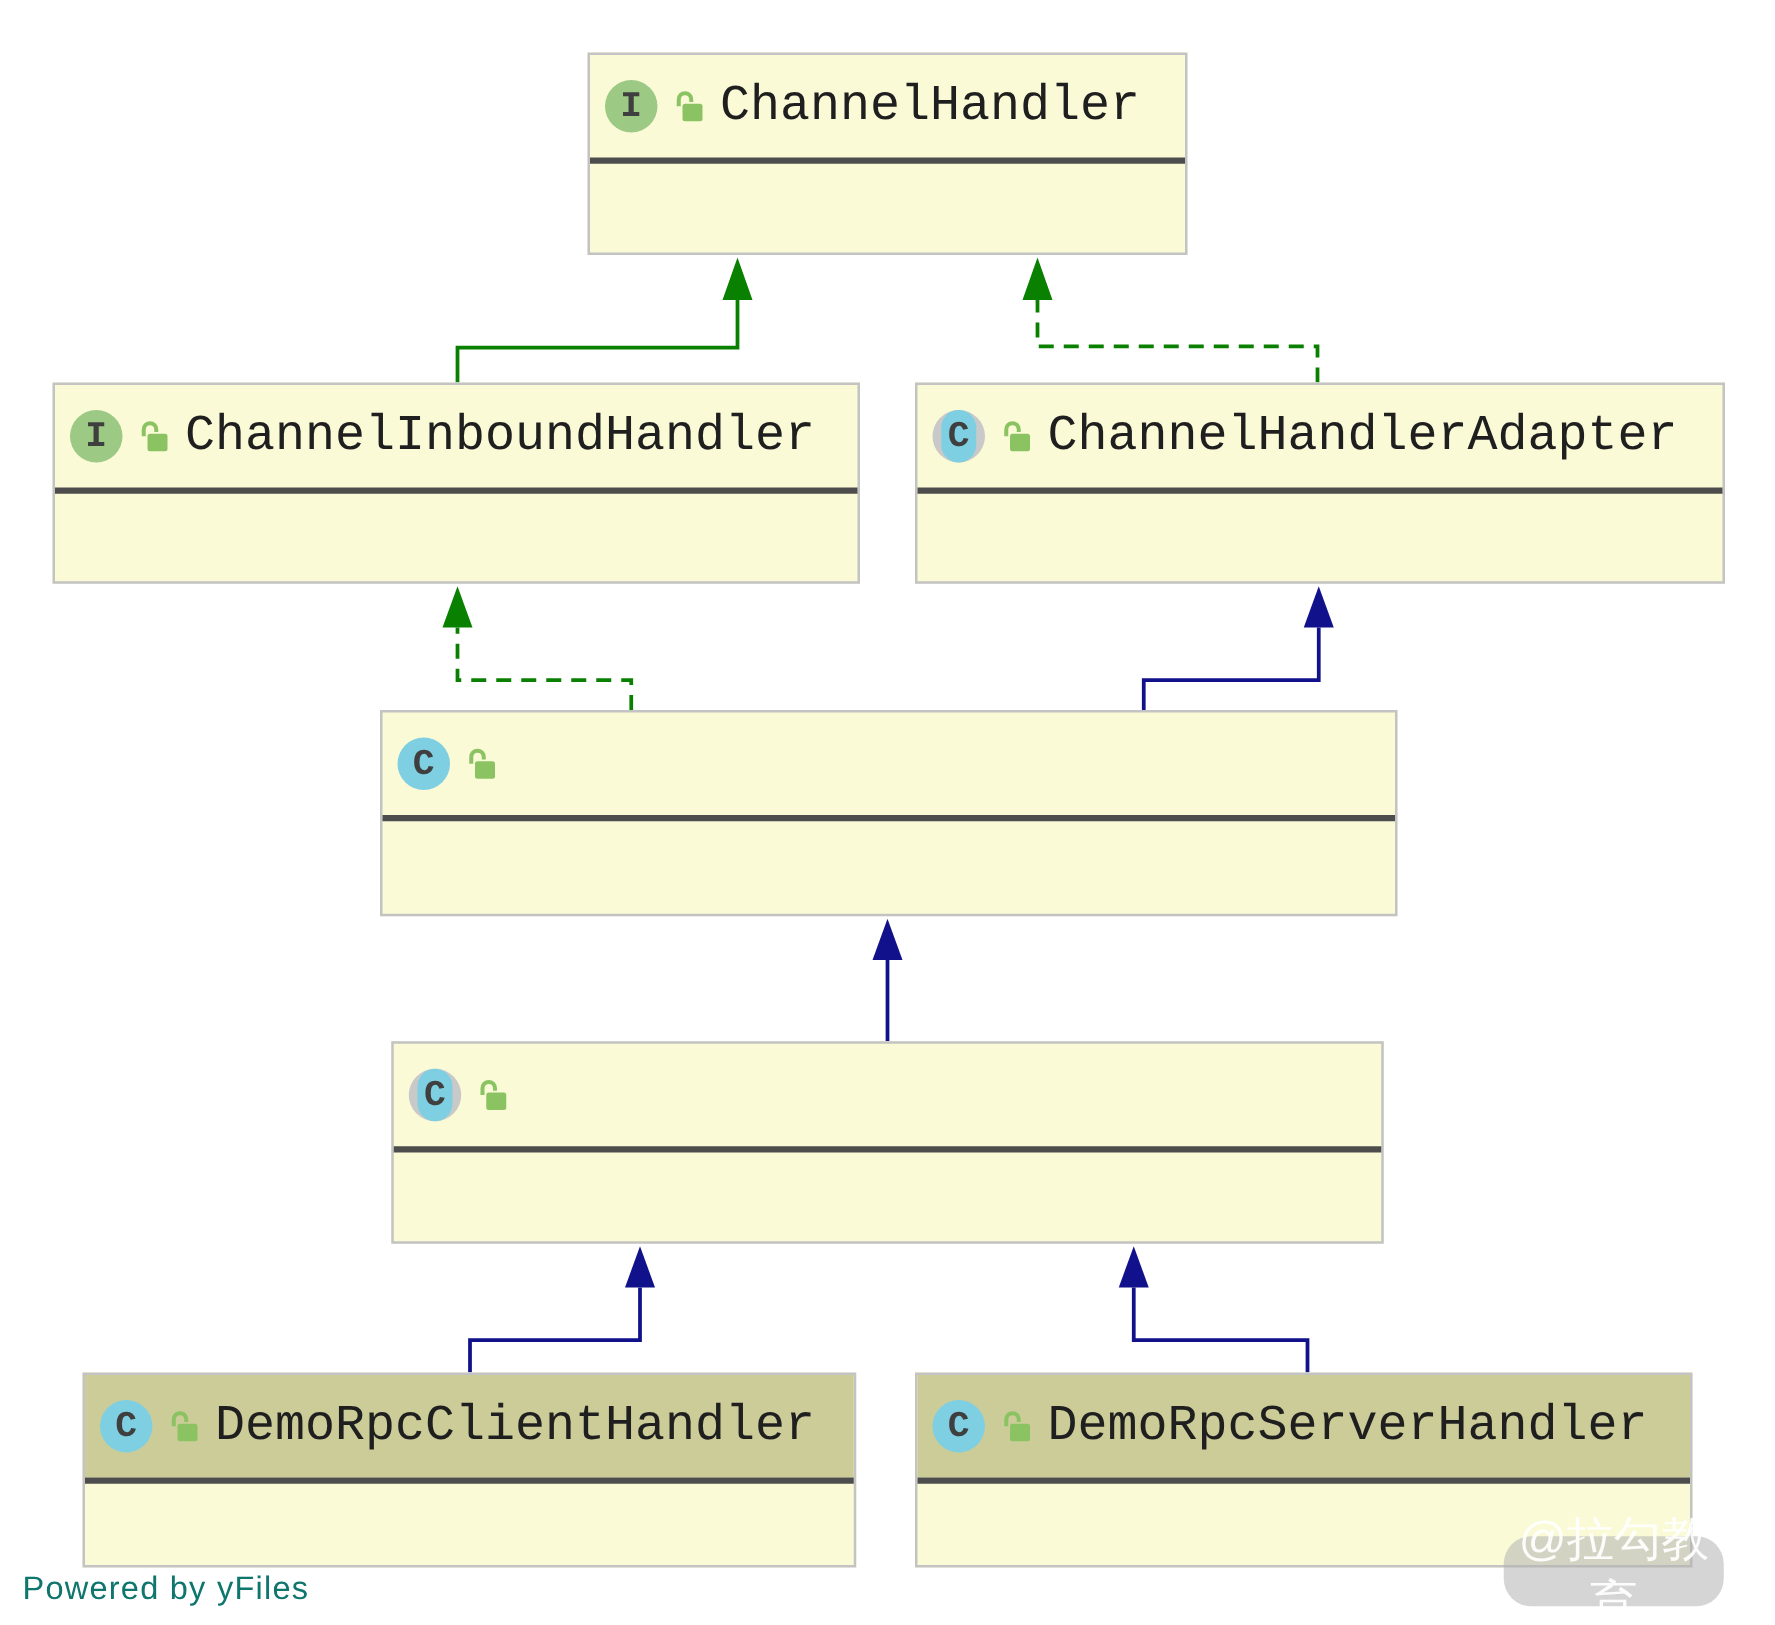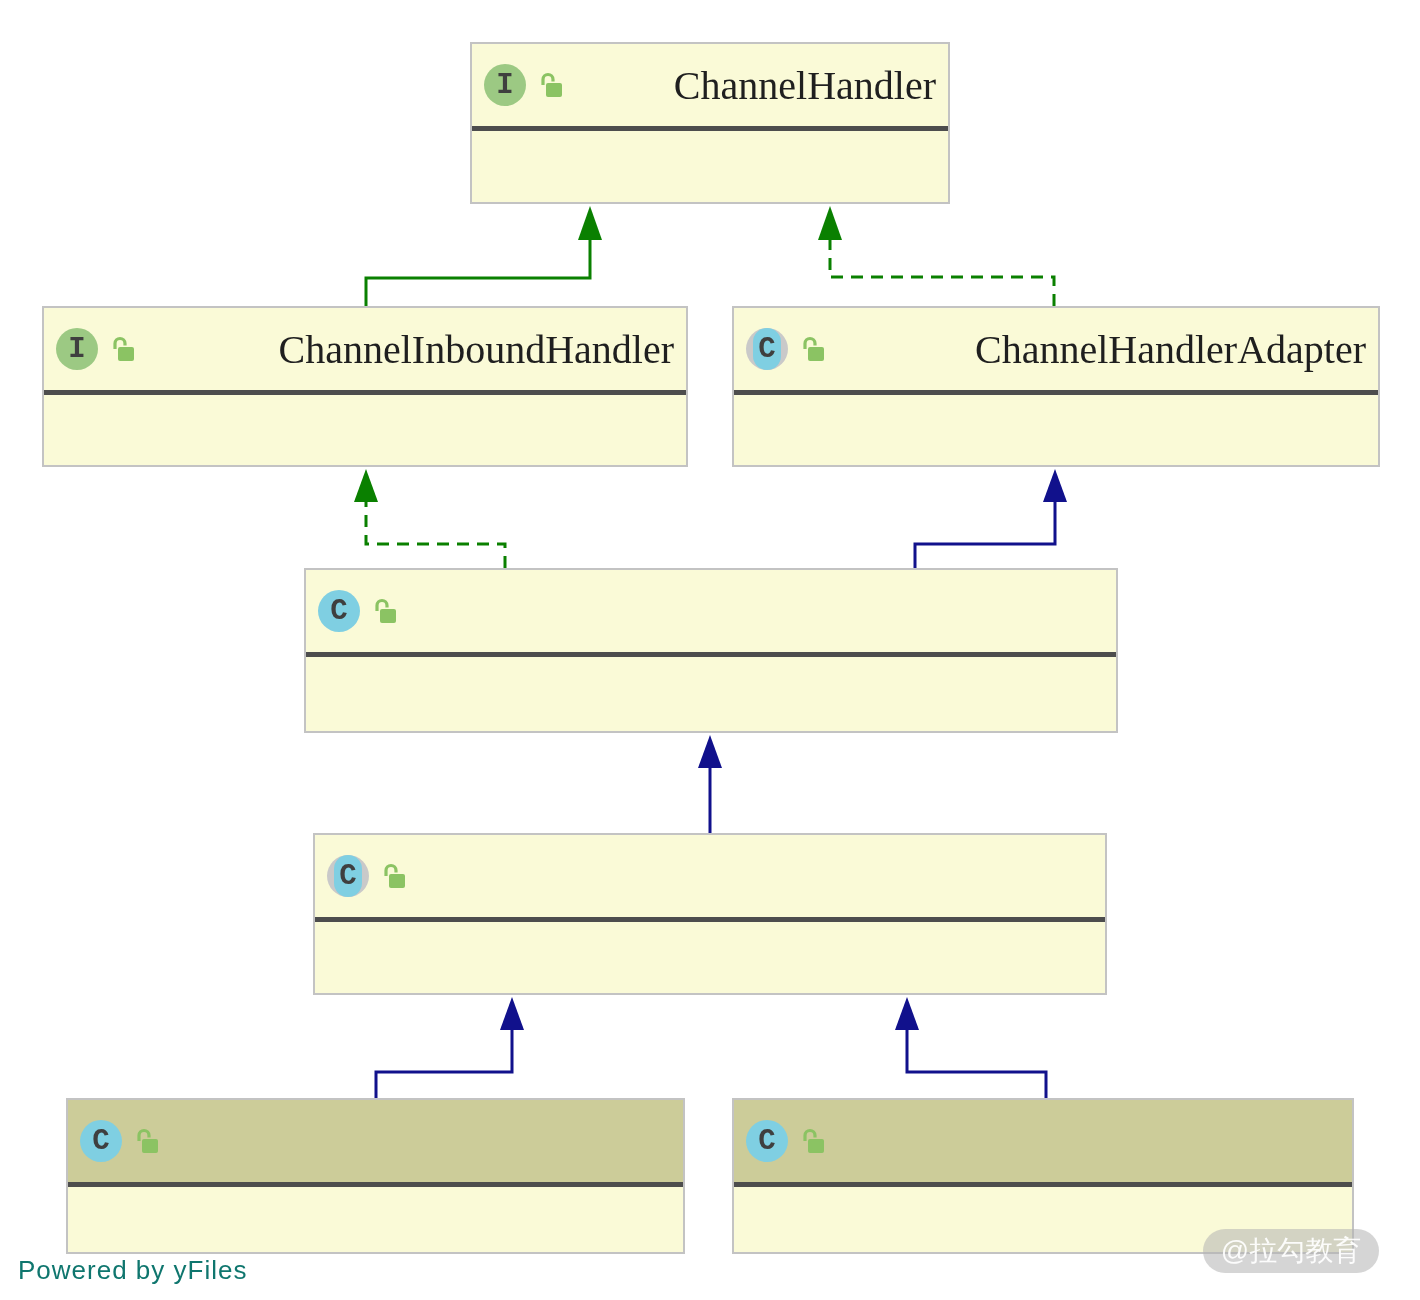--- a/index.html
+++ b/index.html
@@ -17,22 +17,22 @@
     display:flex;flex-direction:column;
   }
   .node-header{
     height:82px;flex:0 0 auto;display:flex;align-items:center;
     padding:0 12px;gap:10px;
   }
   .uml-node.highlight .node-header{background:#CCCC99;}
   .node-sep{height:5px;flex:0 0 auto;background:#4D4D4D;}
   .node-body{flex:1 1 auto;}
   .node-label{
-    flex:1 1 auto;text-align:right;white-space:nowrap;
-    font-family:Liberation Serif, serif;
+    flex:1 1 auto;text-align:left;white-space:nowrap;
+    font-family:Liberation Mono, monospace;
     font-size:40px;color:#1f1f1f;
   }
   .kind-icon{
     position:relative;width:42px;height:42px;flex:0 0 auto;
     display:flex;align-items:center;justify-content:center;
   }
   .kind-icon .bubble{position:absolute;left:0;top:0;right:0;bottom:0;border-radius:50%;}
   .kind-icon.interface .bubble{background:#9CC983;}
   .kind-icon.class .bubble{background:#7FCFE2;}
   .kind-icon.abstract .bubble{background:#C9C9C9;}
@@ -52,24 +52,24 @@
   #node-simplechannelinboundhandler{left:313px;top:833px; width:794px;height:162px;}
   #node-demorpcclienthandler      {left:66px; top:1098px;width:619px;height:156px;}
   #node-demorpcserverhandler      {left:732px;top:1098px;width:622px;height:156px;}
 
   .yfiles-watermark{
     position:absolute;left:18px;bottom:14px;z-index:0;
     font-size:26px;color:#0f766e;letter-spacing:1px;
   }
   .badge-watermark{
     position:absolute;left:1203px;top:1229px;z-index:3;
-    width:176px;height:44px;border-radius:22px;
+    width:176px;height:56px;border-radius:22px;
     background:rgba(178,178,178,0.55);
     display:flex;align-items:center;justify-content:center;
-    font-size:28px;color:rgba(255,255,255,0.92);
+    font-size:38px;color:rgba(255,255,255,0.92);text-align:center;
   }
 </style>
 </head>
 <body>
 
 <div class="canvas">
 
   <svg class="edge-layer" width="1420" height="1300" viewBox="0 0 1420 1300">
     <g>
       <polyline points="366,306 366,278 590,278 590,240" stroke="#0A8000"></polyline>
@@ -196,37 +196,39 @@
       <span class="kind-icon class">
         <span class="bubble"></span>
           <span class="letter">C</span>
       </span>
       <span class="lock">
         <svg width="30" height="30" viewBox="0 0 30 30">
           <path d="M7 15 L7 9.5 A5 5 0 0 1 17 9.5 L17 11.5" fill="none" stroke="#8BC363" stroke-width="3.2"></path>
           <rect x="10" y="13" width="16" height="14" rx="2" fill="#8BC363"></rect>
         </svg>
       </span>
+      <span class="node-label">DemoRpcClientHandler</span>
     </div>
     <div class="node-sep"></div>
     <div class="node-body"></div>
   </div>
 
   <div class="uml-node highlight" id="node-demorpcserverhandler">
     <div class="node-header">
       <span class="kind-icon class">
         <span class="bubble"></span>
           <span class="letter">C</span>
       </span>
       <span class="lock">
         <svg width="30" height="30" viewBox="0 0 30 30">
           <path d="M7 15 L7 9.5 A5 5 0 0 1 17 9.5 L17 11.5" fill="none" stroke="#8BC363" stroke-width="3.2"></path>
           <rect x="10" y="13" width="16" height="14" rx="2" fill="#8BC363"></rect>
         </svg>
       </span>
+      <span class="node-label">DemoRpcServerHandler</span>
     </div>
     <div class="node-sep"></div>
     <div class="node-body"></div>
   </div>
 
   <div class="yfiles-watermark">Powered by yFiles</div>
   <div class="badge-watermark">@拉勾教育</div>
 
 </div>
 

